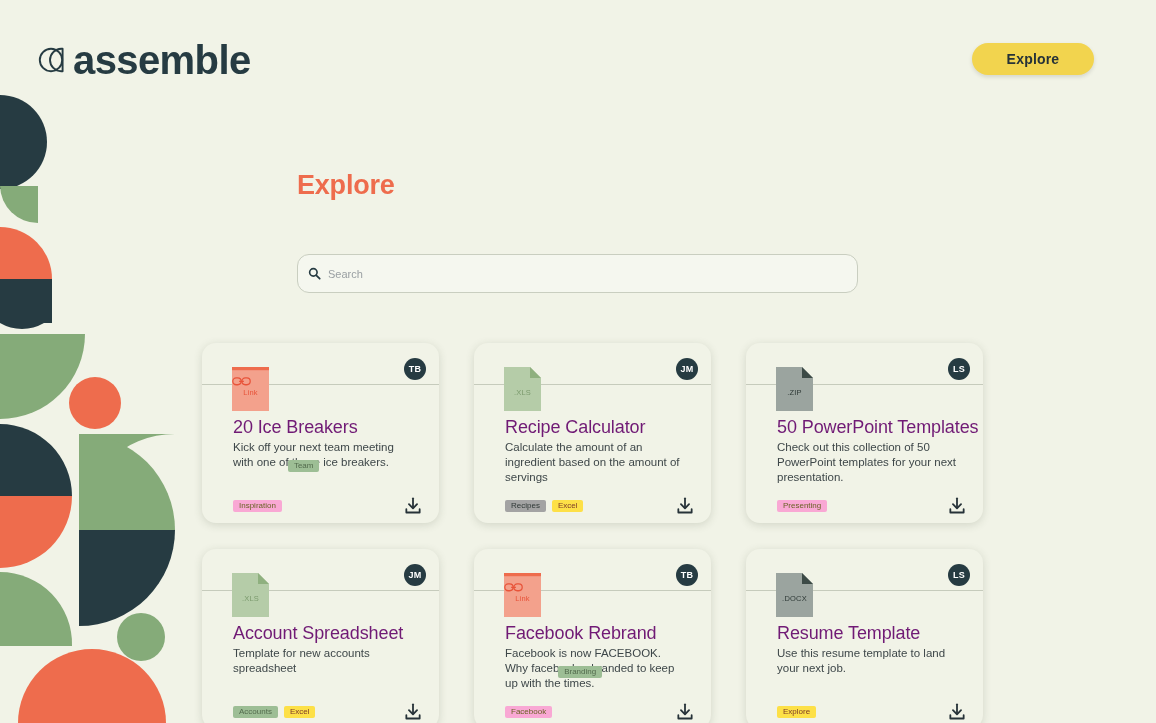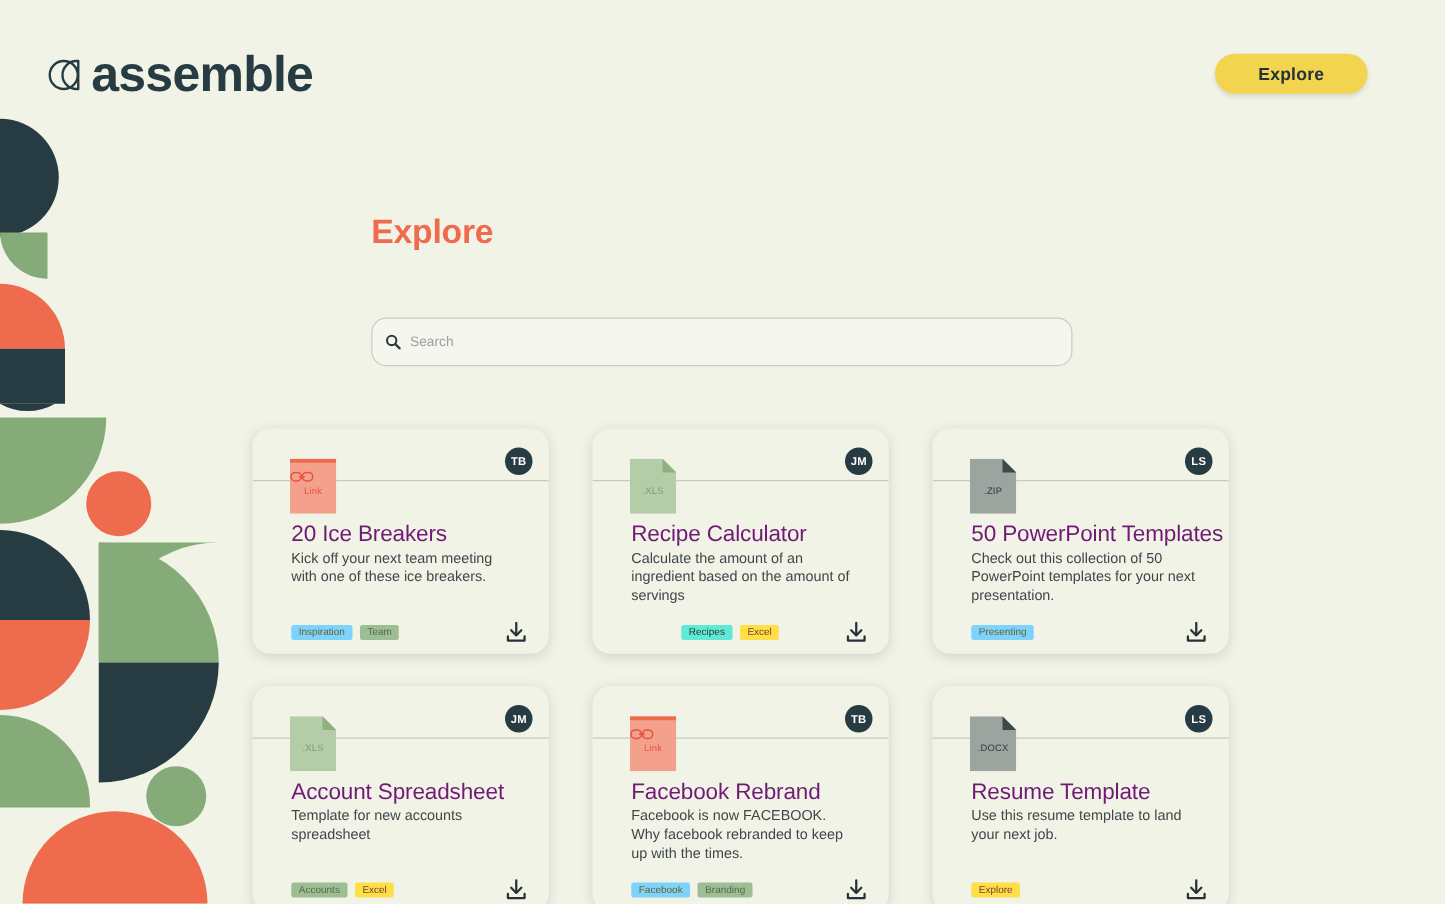--- a/index.html
+++ b/index.html
@@ -196,24 +196,24 @@
   .tag {
     font-size: 8px;
     line-height: 12px;
     padding: 0 6px;
     height: 12px;
     border-radius: 2px;
     display: inline-flex;
     align-items: center;
     white-space: nowrap;
   }
-  .tag-yellow { background: #7dd3fc; color: #6B6226; }
+  .tag-yellow { background: #f9a8d4; color: #6B6226; margin-top: 40px; }
   .tag-green  { background: #9DBE95; color: #536B4D; }
   .tag-salmon { background: #fde047; color: #7D3B29; }
-  .tag-grey   { background: #5eead4; color: #2F3836; margin-left: 40px; }
+  .tag-grey   { background: #a3a3a3; color: #2F3836; }
   .download-btn {
     position: absolute;
     right: 16px; bottom: 7px;
     width: 20px; height: 20px;
     background: none;
     border: none;
     padding: 0;
     cursor: pointer;
     display: flex;
     align-items: center;

